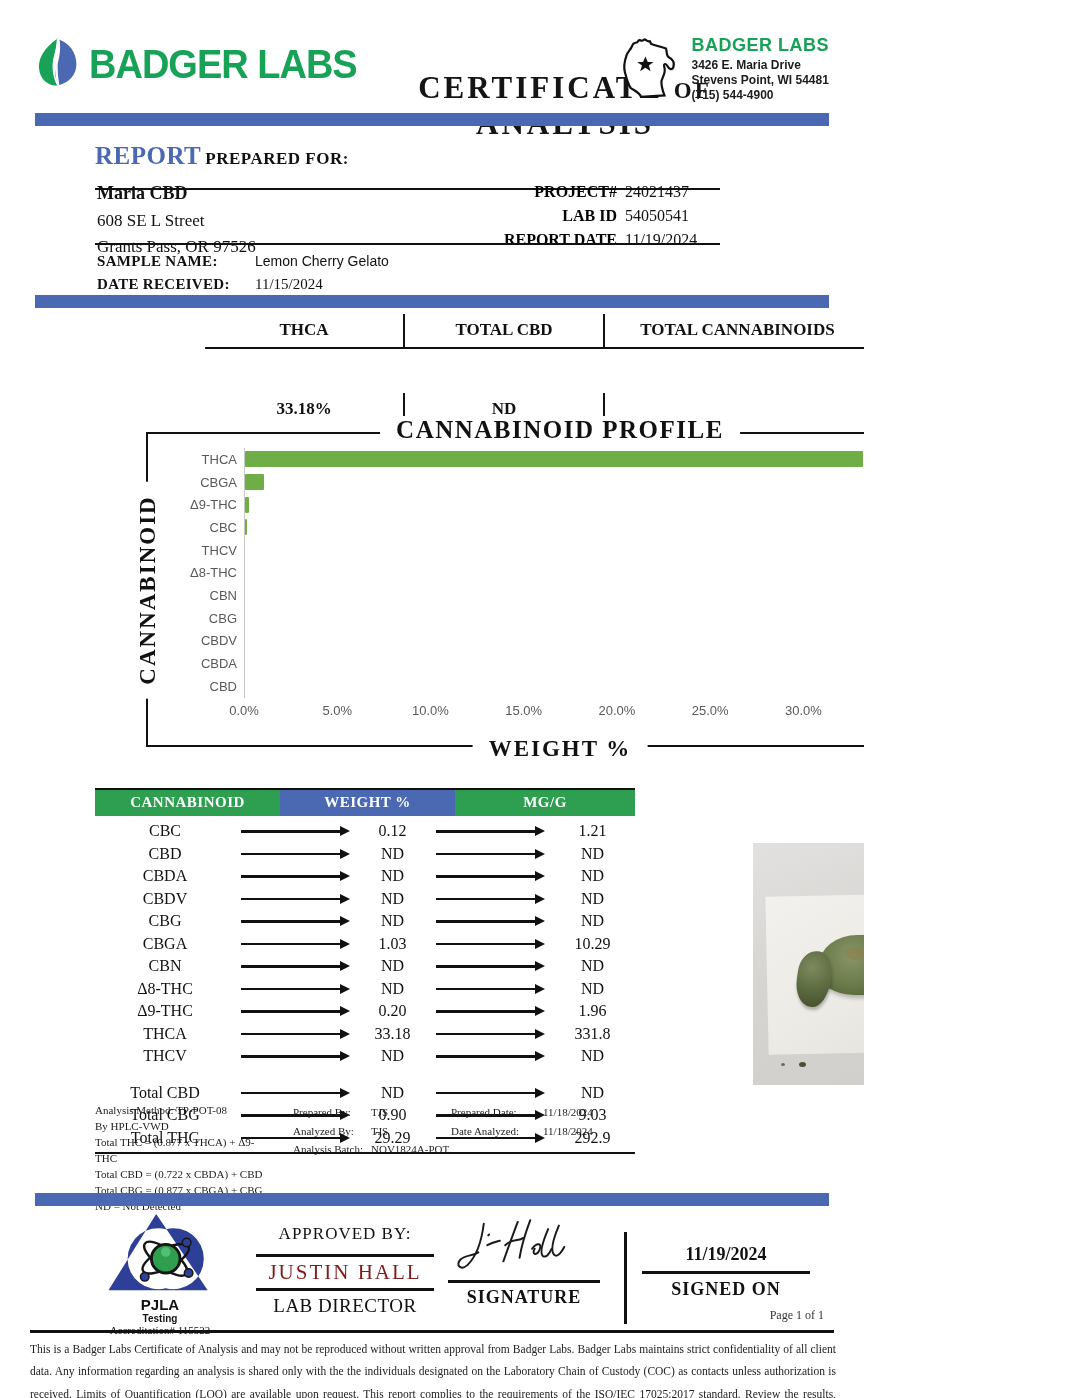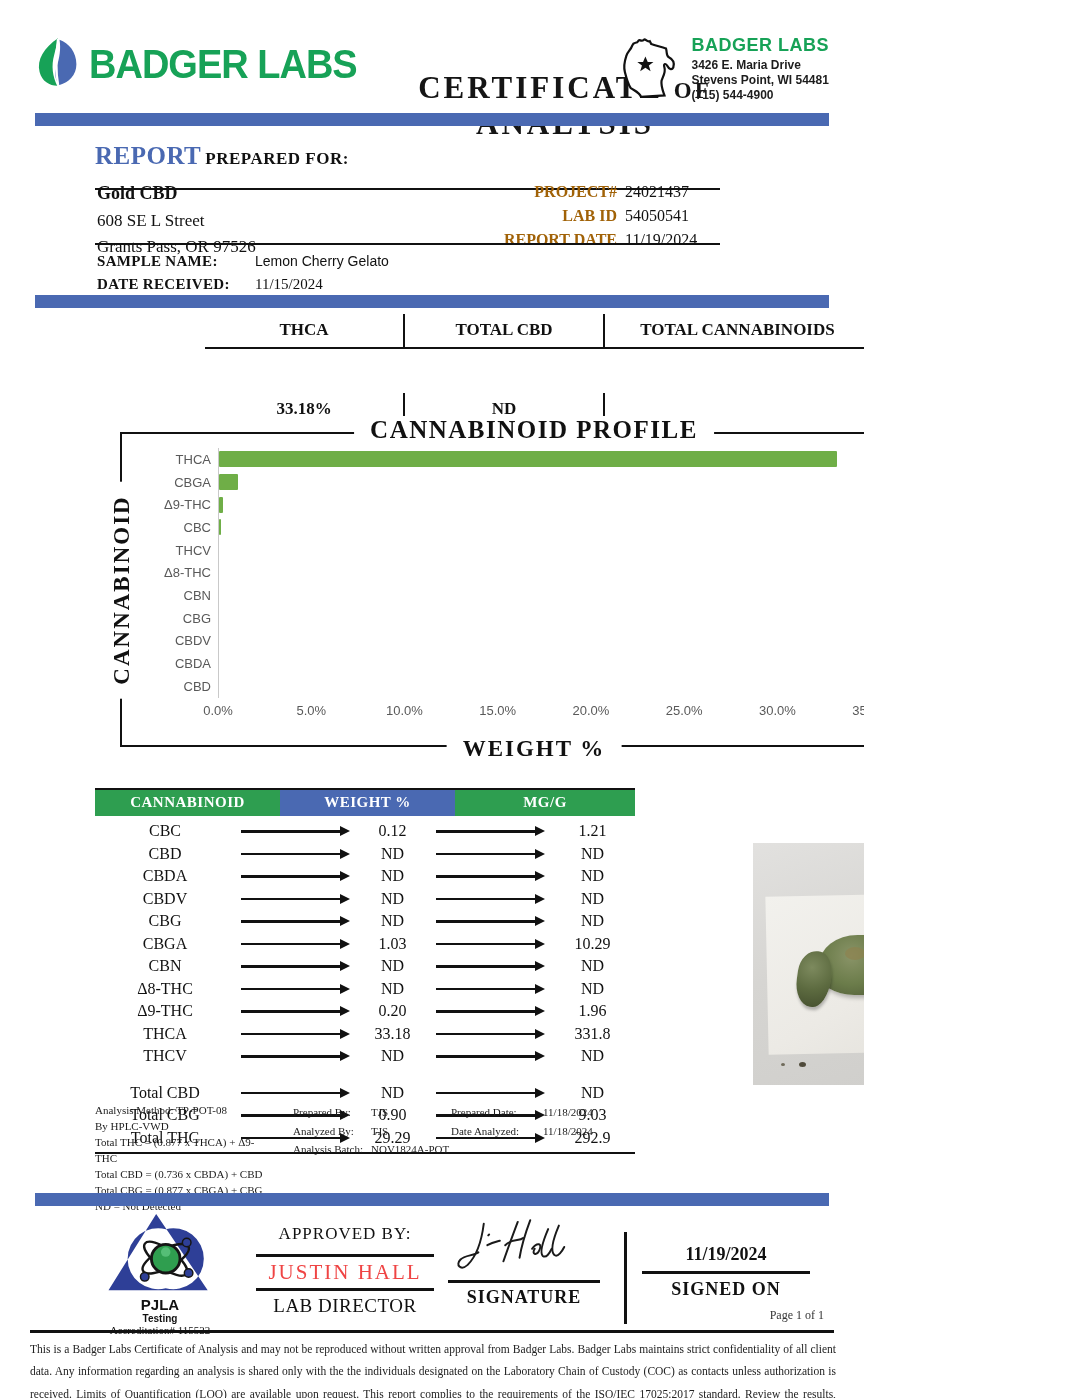--- a/index.html
+++ b/index.html
@@ -24,39 +24,39 @@
   .bar3 { top: 1193px; }
 
   
   .report-head { position: absolute; left: 95px; top: 142px; width: 625px; border-bottom: 2.5px solid #111; padding-bottom: 18px; }
   .report-word { color: #4a69b2; font-weight: bold; font-size: 25px; letter-spacing: 0.5px; }
   .prepared-word { font-weight: bold; font-size: 17px; letter-spacing: 0.5px; }
   .client-block { position: absolute; left: 97px; top: 180px; font-size: 17px; line-height: 1.55; }
   .client-name { font-weight: bold; font-size: 18px; }
   .meta-block { position: absolute; left: 470px; top: 180px; width: 250px; }
   .meta-row { display: flex; justify-content: flex-end; gap: 8px; font-size: 16px; line-height: 1.5; }
-  .meta-label { color: #a16207; font-weight: bold; text-align: left; }
+  .meta-label { color: #000000; font-weight: bold; text-align: left; }
   .meta-value { color: #111; min-width: 95px; text-align: left; }
   .sample-divider { position: absolute; left: 95px; top: 243px; width: 625px; border-top: 2px solid #111; }
   .sample-block { position: absolute; left: 97px; top: 250px; font-size: 15px; }
   .sample-row { display: flex; gap: 18px; line-height: 1.5; }
   .sample-label { font-weight: bold; width: 140px; letter-spacing: 0.3px; }
   .sample-value-sans { font-family: "Liberation Sans", sans-serif; font-size: 14px; padding-top: 1px; }
 
   
   .summary { position: absolute; left: 205px; top: 314px; width: 665px; }
   .summary-grid { display: grid; grid-template-columns: 200px 200px 265px; }
   .summary-cell { text-align: center; font-weight: bold; font-size: 17px; padding: 6px 0 7px; }
   .summary-cell.c1, .summary-cell.v1 { border-right: 2px solid #111; }
   .summary-cell.c2, .summary-cell.v2 { border-right: 2px solid #111; }
   .summary-cell.hdr { border-bottom: 2px solid #111; }
   .summary-cell.val { font-weight: bold; margin-top: 44px; }
 
   
-  .chart-frame { position: absolute; left: 120px; top: 432px; width: 828px; height: 315px; border: 2px solid #111; background: #fff; }
+  .chart-frame { position: absolute; left: 146px; top: 432px; width: 828px; height: 315px; border: 2px solid #111; background: #fff; }
   .chart-title { position: absolute; top: -18px; left: 50%; transform: translateX(-50%); background: #fff;
     padding: 0 16px; font-weight: bold; font-size: 25px; letter-spacing: 1.5px; white-space: nowrap; }
   .chart-ylabel { position: absolute; left: 0; top: 50%; transform: translate(-50%,-50%) rotate(-90deg);
     background: #fff; padding: 0 14px; font-weight: bold; font-size: 23px; letter-spacing: 2px; white-space: nowrap; }
   .chart-xlabel { position: absolute; bottom: -17px; left: 50%; transform: translateX(-50%); background: #fff;
     padding: 0 16px; font-weight: bold; font-size: 23px; letter-spacing: 2px; white-space: nowrap; }
   .chart-inner { position: absolute; left: 10px; right: 12px; top: 14px; bottom: 52px; }
   .chart-row { display: flex; height: 22.7px; align-items: center; }
   .chart-cat { width: 86px; text-align: right; padding-right: 7px; font-family: "Liberation Sans", sans-serif;
     font-size: 13px; color: #595959; }
@@ -104,21 +104,21 @@
   .speck1 { position: absolute; left: 28px; top: 220px; width: 4px; height: 3px; background: #6f6a5a; border-radius: 50%; }
   .speck2 { position: absolute; left: 46px; top: 219px; width: 7px; height: 5px; background: #4f4a3a; border-radius: 50%; }
 
   
   .pjla { position: absolute; left: 78px; top: 1212px; width: 164px; text-align: center; }
   .pjla-org { font-family: "Liberation Sans", sans-serif; font-weight: bold; font-size: 15px; margin-top: -2px; }
   .pjla-sub { font-family: "Liberation Sans", sans-serif; font-weight: bold; font-size: 10px; }
   .pjla-acc { font-size: 11px; margin-top: 0px; }
   .approved-block { position: absolute; left: 256px; top: 1224px; width: 178px; text-align: center; }
   .approved-label { font-size: 17px; letter-spacing: 1px; padding-bottom: 10px; border-bottom: 3px solid #111; }
-  .approver-name { font-size: 21px; letter-spacing: 2px; color: #ef4444; padding: 3px 0 3px; border-bottom: 3px solid #111; }
+  .approver-name { font-size: 21px; letter-spacing: 2px; color: #7f1d1d; padding: 3px 0 3px; border-bottom: 3px solid #111; }
   .approver-title { font-size: 19px; letter-spacing: 0.5px; padding-top: 4px; }
   .sig-block { position: absolute; left: 448px; top: 1210px; width: 152px; text-align: center; }
   .sig-art { height: 74px; }
   .sig-line { border-top: 3px solid #111; margin-top: -4px; }
   .sig-label { font-weight: bold; font-size: 18px; letter-spacing: 1px; padding-top: 4px; }
   .approval-divider { position: absolute; left: 624px; top: 1232px; height: 92px; width: 2.5px; background: #111; }
   .signed-block { position: absolute; left: 642px; top: 1244px; width: 168px; text-align: center; }
   .signed-date { font-weight: bold; font-size: 18px; padding-bottom: 6px; border-bottom: 3px solid #111; }
   .signed-label { font-weight: bold; font-size: 18px; letter-spacing: 1px; padding-top: 5px; }
   .page-num { position: absolute; right: 40px; top: 1308px; font-size: 12px; color: #333; }
@@ -170,21 +170,21 @@
   </header>
 
   <div class="blue-bar bar1"></div>
 
   <div class="report-head">
     <span class="report-word">REPORT</span>
     <span class="prepared-word">PREPARED FOR:</span>
   </div>
 
   <div class="client-block">
-    <div class="client-name">Gold CBD</div>
+    <div class="client-name">Maria CBD</div>
     <div>608 SE L Street</div>
     <div>Grants Pass, OR 97526</div>
   </div>
 
   <div class="meta-block">
     <div class="meta-row">
       <span class="meta-label">PROJECT#</span>
       <span class="meta-value">24021437</span>
     </div>
     <div class="meta-row">
@@ -414,21 +414,21 @@
           <div class="res-val2">292.9</div>
         </div>
       </div>
   </div>
 
   <div class="notes">
     <div class="notes-left">
         <div class="note-line">Analysis Method: TP-POT-08</div>
         <div class="note-line">By HPLC-VWD</div>
         <div class="note-line">Total THC = (0.877 x  THCA) + Δ9-THC</div>
-        <div class="note-line">Total CBD = (0.736 x  CBDA) + CBD</div>
+        <div class="note-line">Total CBD = (0.722 x  CBDA) + CBD</div>
         <div class="note-line">Total CBG = (0.877 x  CBGA) + CBG</div>
         <div class="note-line">ND = Not Detected</div>
       </div>
     <div class="notes-right">
         <div class="prep-row">
           <span class="prep-label">Prepared By:</span>
           <span class="prep-value">TJS</span>
           <span class="prep-label">Prepared Date:</span>
           <span class="prep-value">11/18/2024</span>
         </div>

